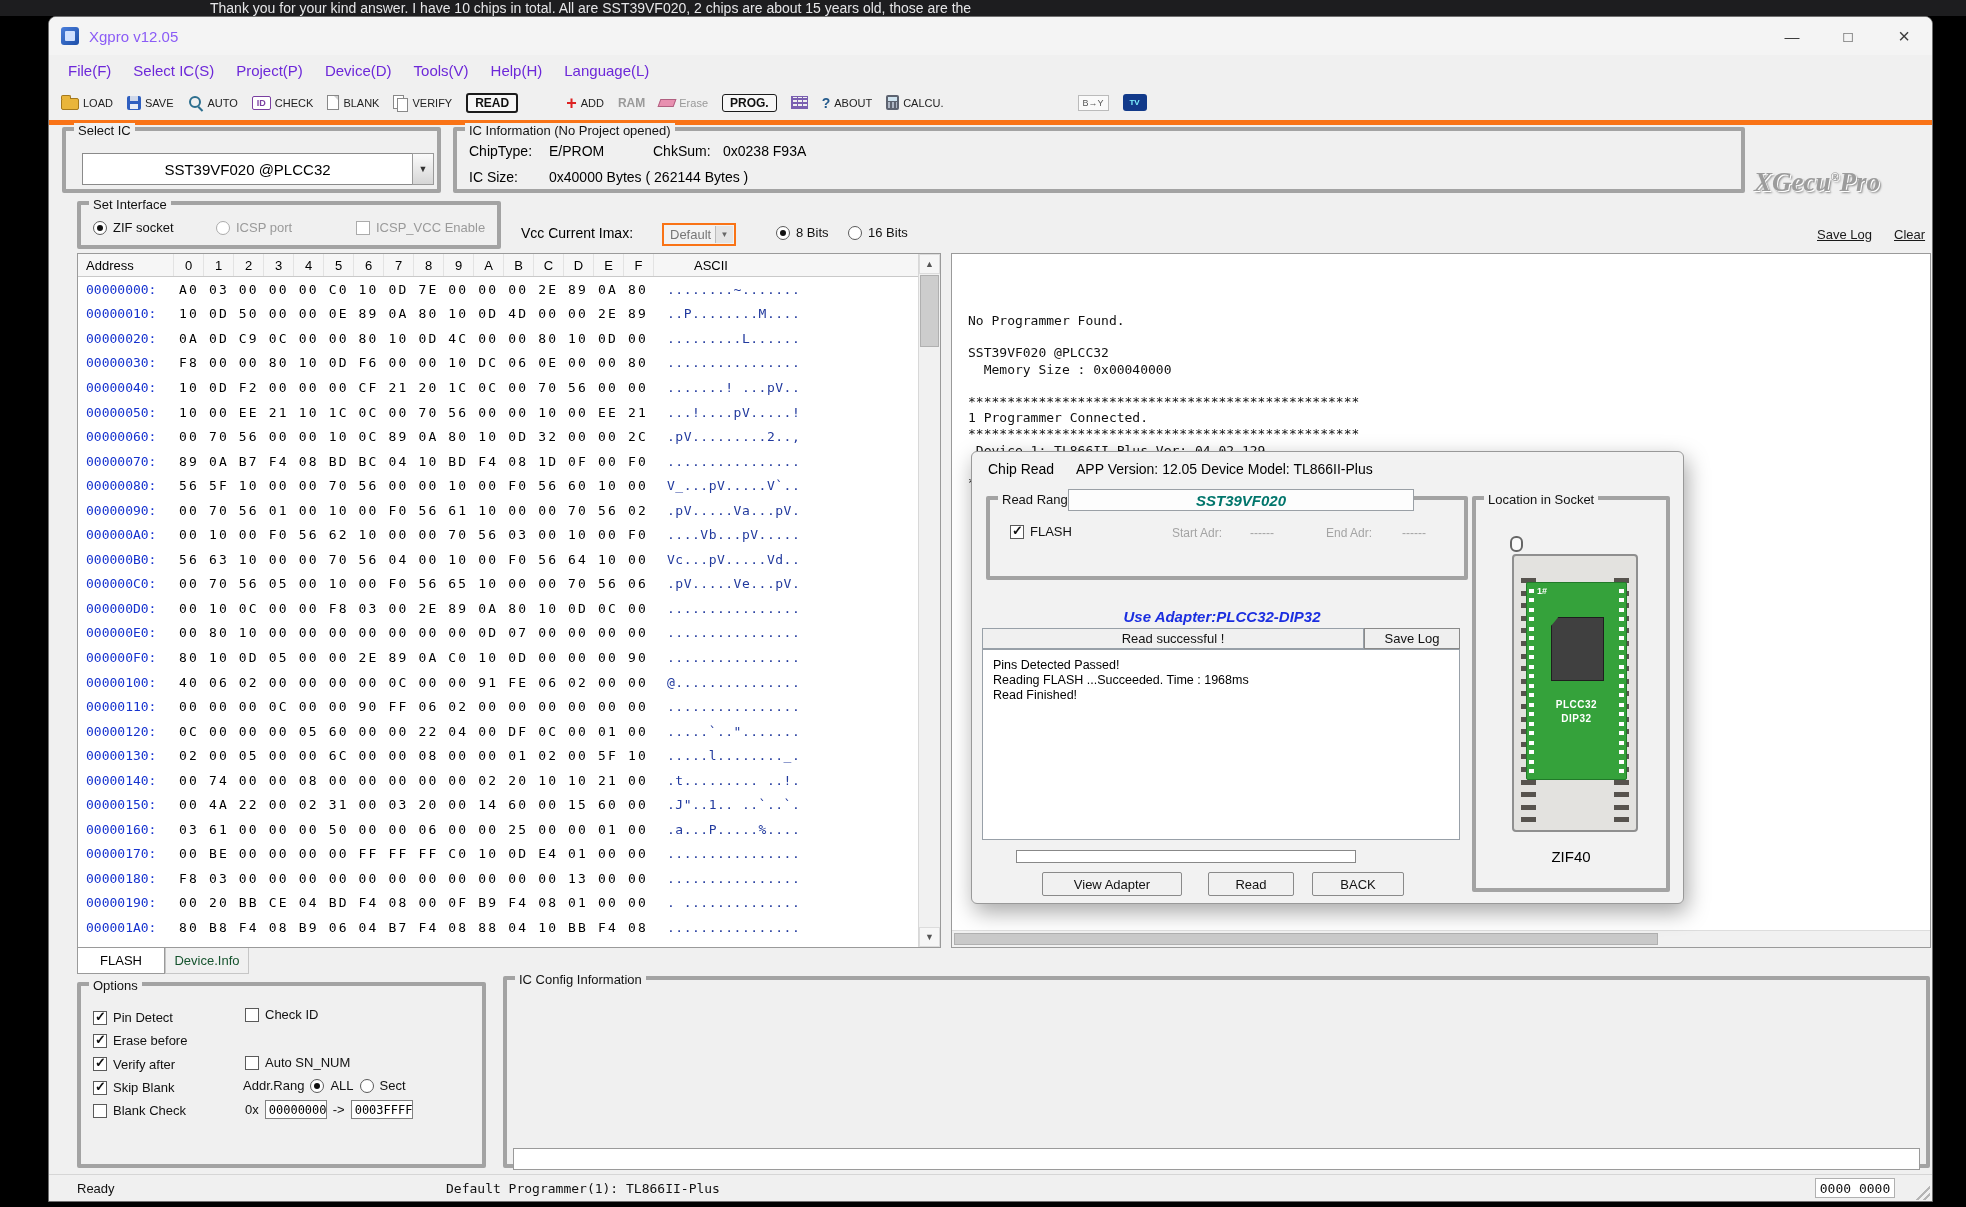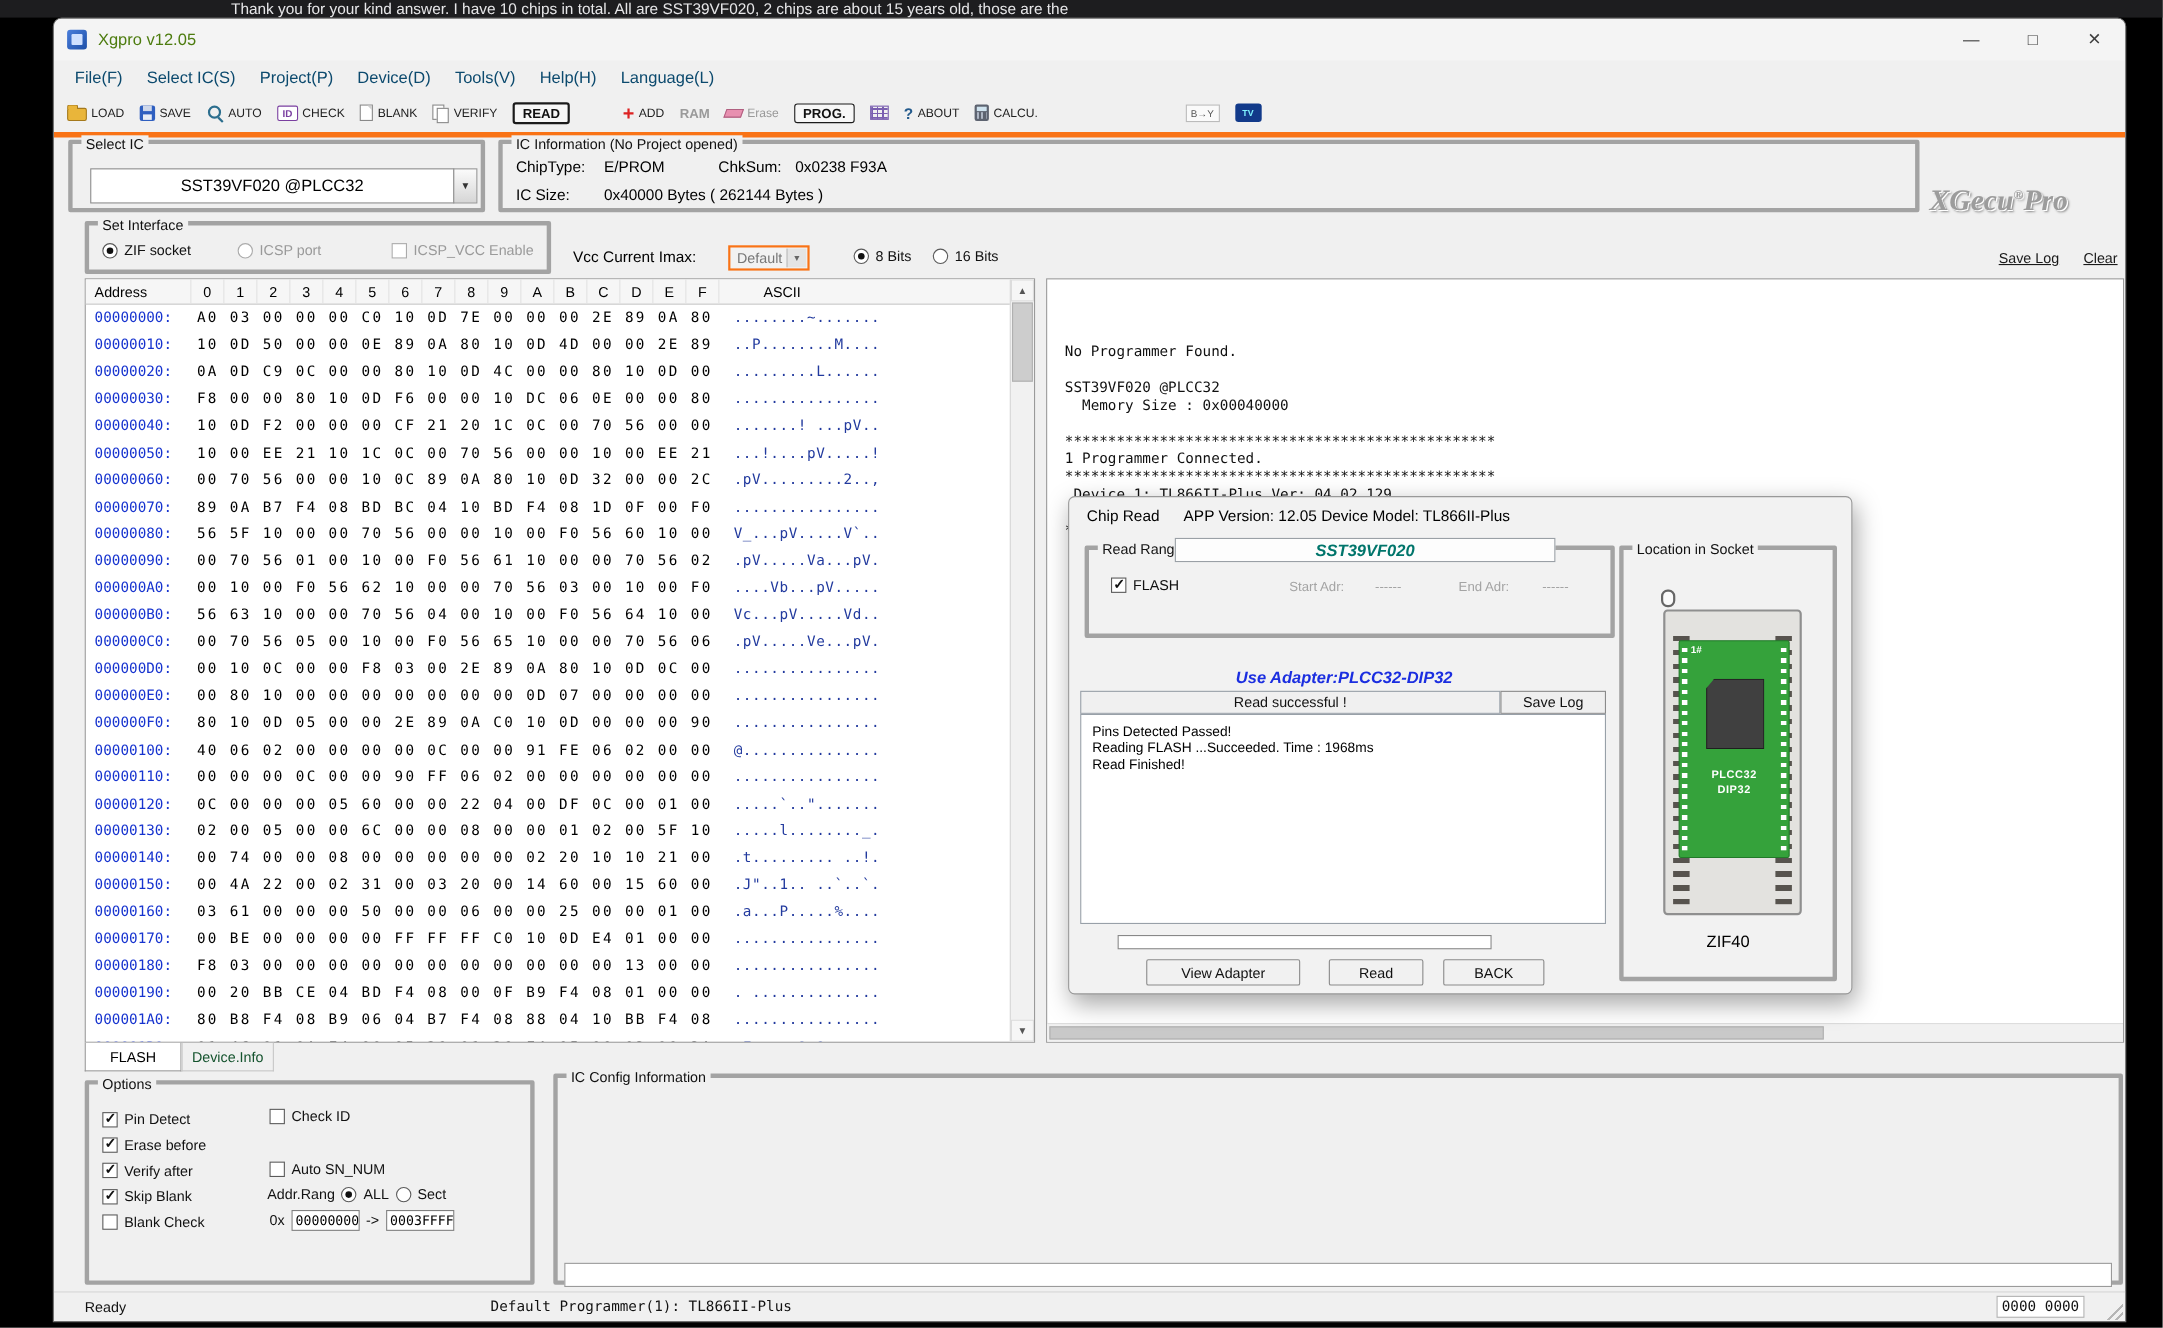--- a/index.html
+++ b/index.html
@@ -9,26 +9,26 @@
   }
   
   .topstrip { position: absolute; left: 0; top: 0; width: 100%; height: 16px; background: #1d1d1f; }
   .topstrip .line { position: absolute; left: 210px; top: 0; color: #e6e6e8; font-size: 14px; white-space: nowrap; }
   
   .win { position: absolute; left: 48px; top: 16px; width: 1885px; height: 1186px;
          background: #f0f0f0; border: 1px solid #6f6f6f; border-radius: 8px 8px 0 0; overflow: hidden; }
   .titlebar { height: 38px; background: #f4f4f4; display: flex; align-items: center; position: relative; }
   .appicon { width: 18px; height: 18px; margin-left: 12px; background: linear-gradient(135deg,#4a7edb,#1d4fa8); border-radius: 3px; position: relative; }
   .appicon::after { content: ""; position: absolute; inset: 4px; background: #cfe0ff; border-radius: 1px; }
-  .title { margin-left: 10px; font-size: 15px; color: #4d7c0f; }
+  .title { margin-left: 10px; font-size: 15px; color: #8b5cf6; }
   .wbtns { position: absolute; right: 0; top: 0; height: 38px; display: flex; }
   .wbtn { width: 56px; height: 38px; display: flex; align-items: center; justify-content: center; font-size: 15px; color: #3d3d3d; }
   .wbtn.close { font-size: 20px; }
   .menubar { height: 30px; display: flex; align-items: center; padding-left: 8px; background: #f0f0f0; }
-  .menuitem { padding: 0 11px; font-size: 15px; color: #0c4a6e; }
+  .menuitem { padding: 0 11px; font-size: 15px; color: #6d28d9; }
   
   .toolbar { height: 40px; display: flex; align-items: center; padding-left: 12px; background: #f0f0f0; border-bottom: 5px solid #f97316; }
   .tbtn { display: flex; align-items: center; gap: 4px; margin-right: 14px; }
   .tlabel { font-size: 11px; color: #222; }
   .tlabel.dim { color: #999; }
   .tsep { width: 34px; } .tsep2 { width: 120px; }
   .i-folder { width: 18px; height: 12px; background: #e9b53a; border: 1px solid #a5791c; border-radius: 2px; position: relative; margin-top: 3px; }
   .i-folder::before { content: ""; position: absolute; left: -1px; top: -4px; width: 8px; height: 3px; background: #e9b53a; border: 1px solid #a5791c; border-bottom: none; border-radius: 2px 2px 0 0; }
   .i-floppy { width: 14px; height: 14px; background: #2f5fc0; border-radius: 2px; position: relative; }
   .i-floppy::before { content: ""; position: absolute; left: 3px; top: 0; width: 8px; height: 5px; background: #cfd8ea; }

